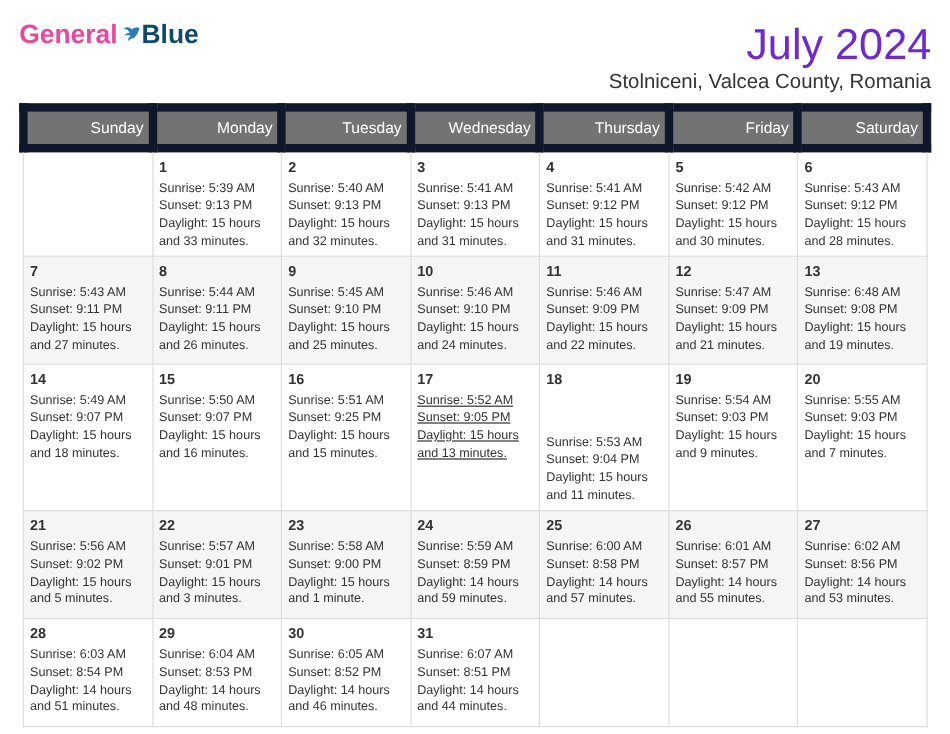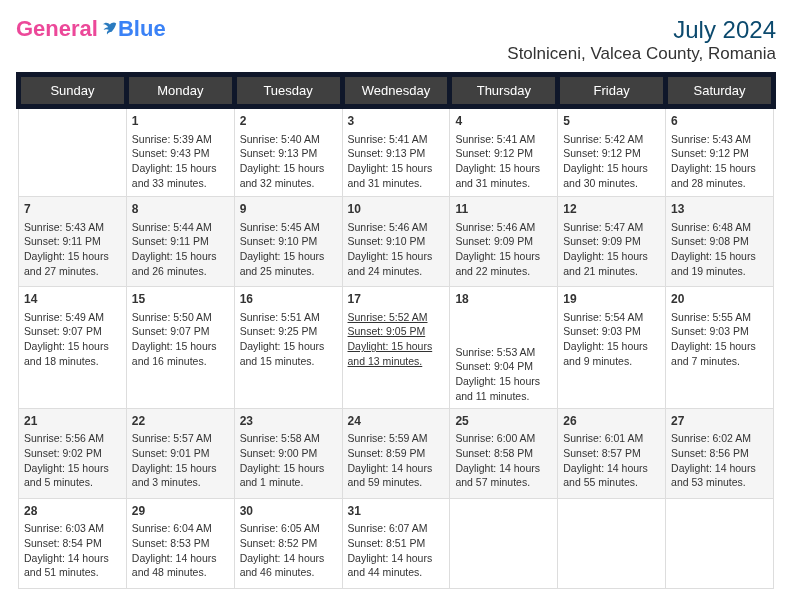--- a/index.html
+++ b/index.html
@@ -22,51 +22,51 @@
       align-items: flex-start;
     }
     .logo-text {
       display: flex;
       align-items: center;
       font-size: 22px;
       font-weight: bold;
       color: #1a3a5c;
     }
     .logo-general { color: #ec4899; }
-    .logo-blue { color: #3b82f6; }
+    .logo-blue { color: #0c4a6e; }
     .logo-bird {
       width: 18px;
       height: 18px;
       margin-left: 2px;
     }
     .title-block {
       text-align: right;
     }
     .month-title {
-      font-size: 24px;
-      color: #0c4a6e;
+      font-size: 36px;
+      color: #6d28d9;
       font-weight: normal;
     }
     .location {
       font-size: 17px;
       color: #333;
     }
     table {
       width: 100%;
       border-collapse: collapse;
       font-size: 11px;
     }
     thead th {
-      background-color: #404040;
+      background-color: #737373;
       color: #fff;
       padding: 6px 4px;
-      text-align: center;
+      text-align: right;
       font-size: 13px;
       font-weight: normal;
-      border: 5px solid #0f172a;
+      border: 7px solid #0f172a;
     }
     tbody td {
       border: 1px solid #ddd;
       vertical-align: top;
       padding: 4px 5px;
       min-height: 80px;
       height: 90px;
       color: #333;
       line-height: 1.4;
     }
@@ -120,21 +120,21 @@
         <th>Friday</th>
         <th>Saturday</th>
       </tr>
   </thead>
   <tbody id="calendar-body">
   <tr>
         <td class="empty"></td>
         <td>
           <span class="day-num">1</span>
           <div class="day-info" style="white-space: pre-line;">Sunrise: 5:39 AM
-Sunset: 9:43 PM
+Sunset: 9:13 PM
 Daylight: 15 hours
 and 33 minutes.</div>
         </td>
         <td>
           <span class="day-num">2</span>
           <div class="day-info" style="white-space: pre-line;">Sunrise: 5:40 AM
 Sunset: 9:13 PM
 Daylight: 15 hours
 and 32 minutes.</div>
         </td>

